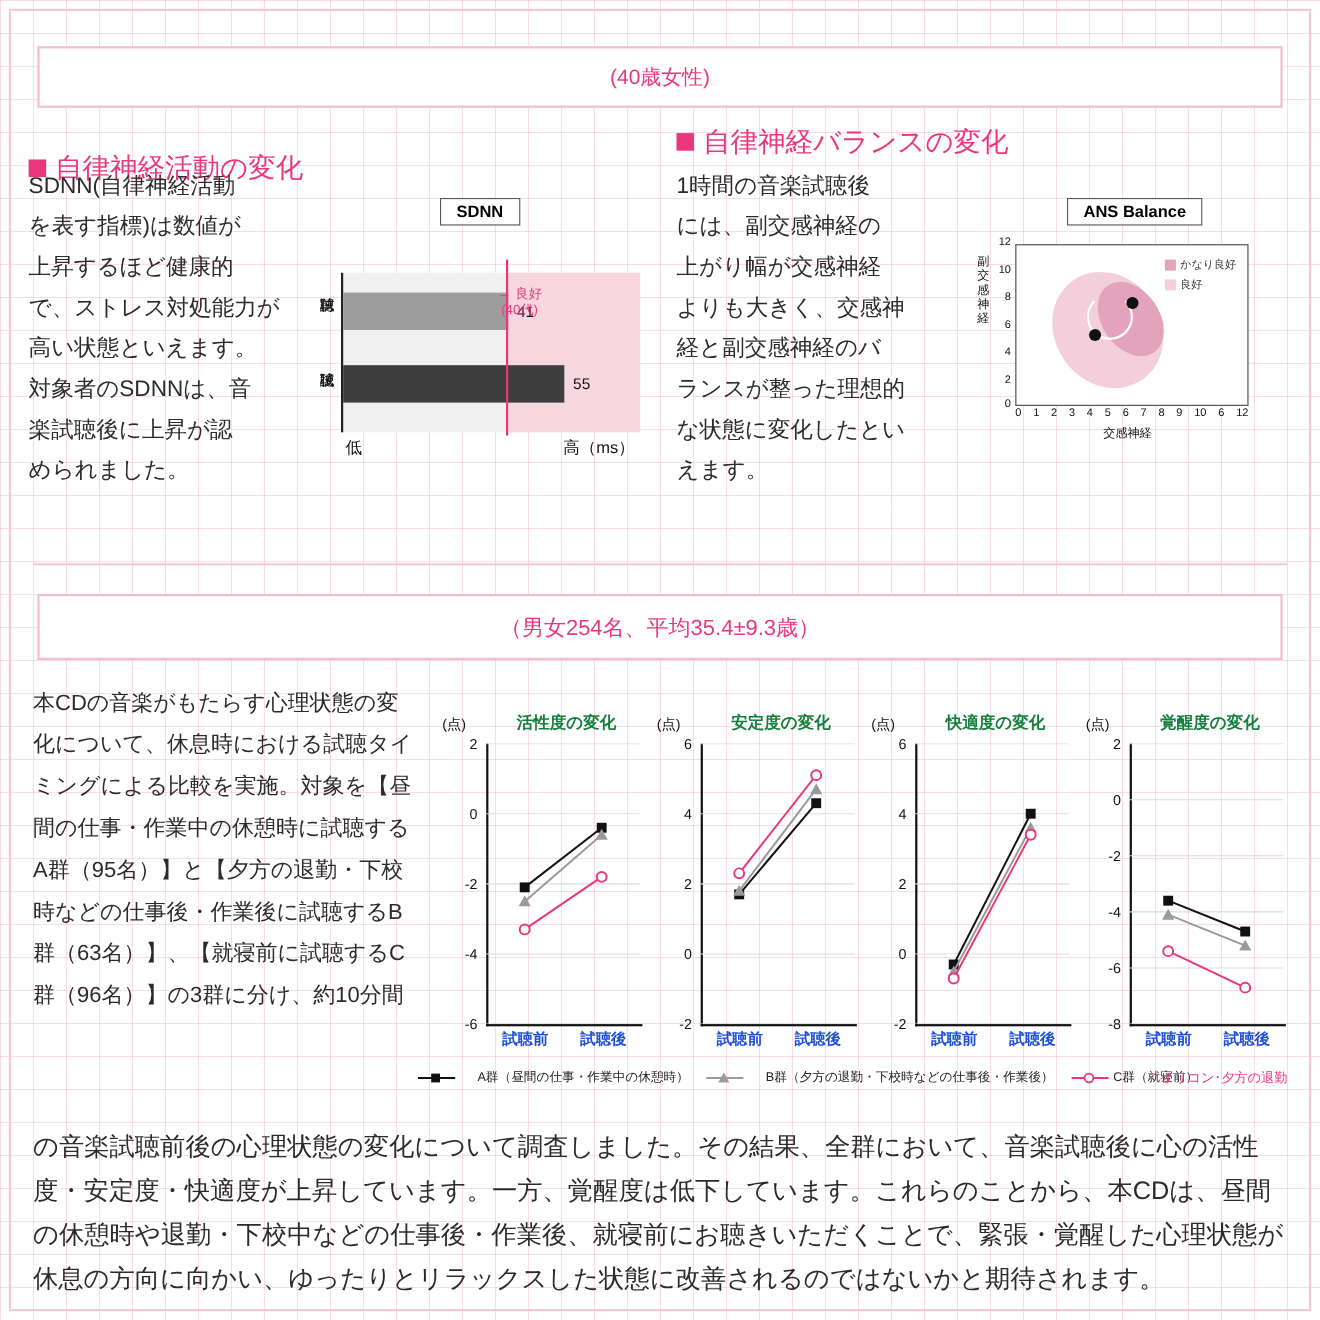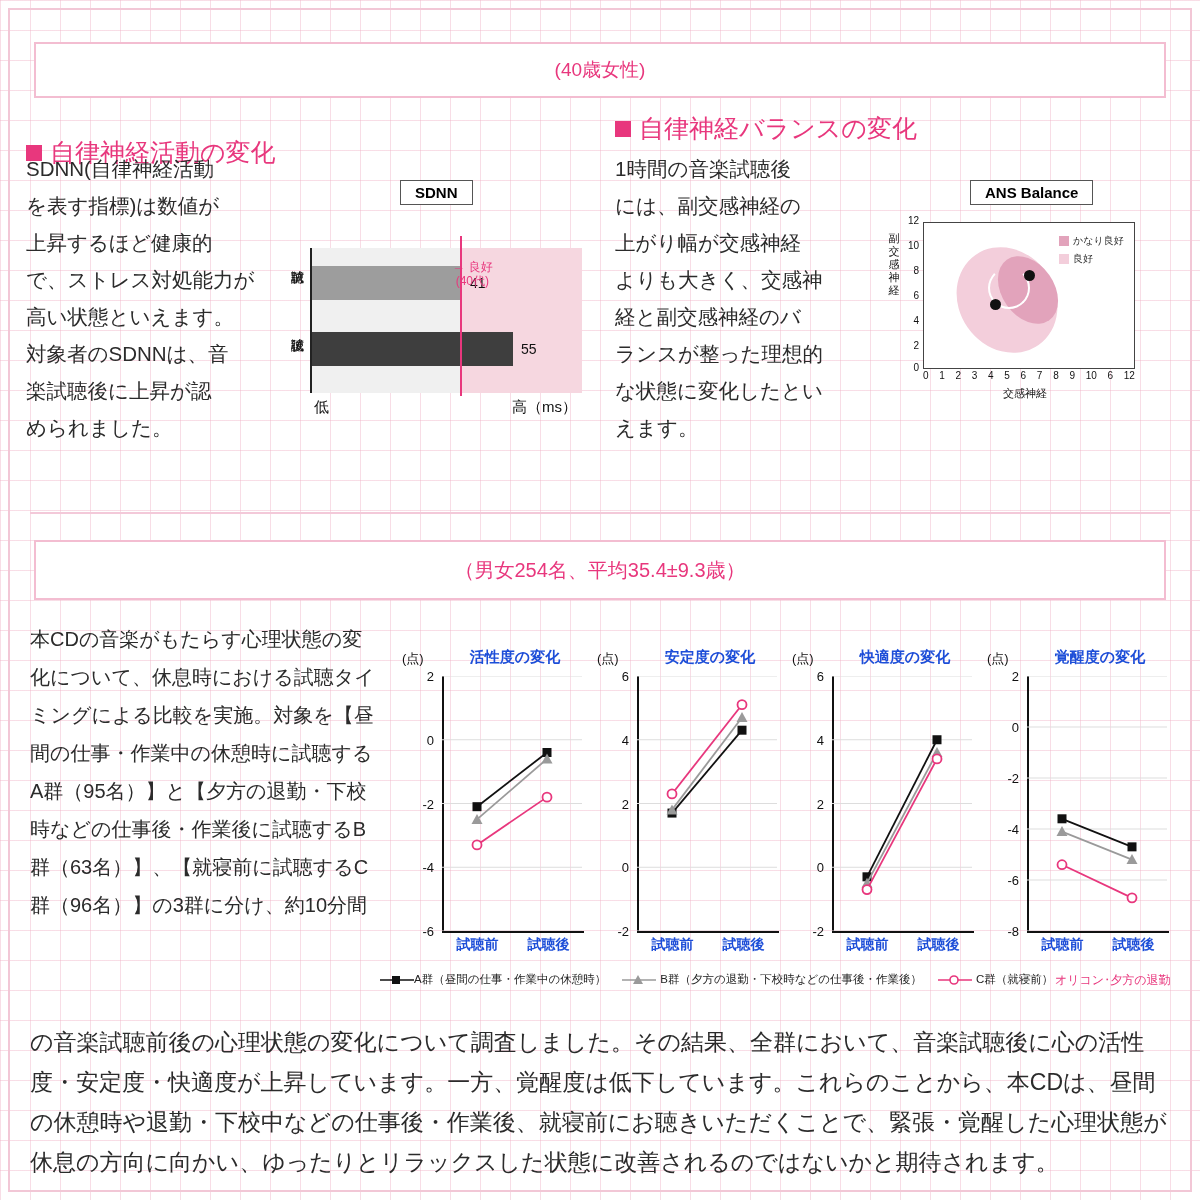--- a/index.html
+++ b/index.html
@@ -92,21 +92,21 @@
   .ans-axis-name{position:absolute;font-size:11px;color:#111;}
   .legend-item{position:absolute;font-size:10px;color:#333;display:flex;align-items:center;gap:4px;white-space:nowrap;}
   .legend-sw{width:10px;height:10px;display:inline-block;}
 
   
   .mood{position:absolute;top:640px;width:195px;height:330px;}
   #mood0{left:400px;}
   #mood1{left:595px;}
   #mood2{left:790px;}
   #mood3{left:985px;}
-  .mood-title{position:absolute;left:40px;top:8px;width:150px;text-align:center;font-size:15px;font-weight:bold;color:#1d4ed8;}
+  .mood-title{position:absolute;left:40px;top:8px;width:150px;text-align:center;font-size:15px;font-weight:bold;color:#15803d;}
   .mood-unit{position:absolute;left:2px;top:10px;font-size:13px;color:#111;}
   .mood-plot{position:absolute;left:42px;top:36px;width:140px;height:255px;border-left:2px solid #111;border-bottom:2px solid #111;}
   .mood-y{position:absolute;left:2px;top:30px;width:36px;height:262px;font-size:13px;color:#111;}
   .mood-y span{position:absolute;right:4px;transform:translateY(-50%);}
   .mood-x{position:absolute;left:42px;top:296px;width:142px;display:flex;justify-content:space-around;font-size:14px;font-weight:bold;color:#1d4ed8;}
   .legend-bottom{position:absolute;left:380px;top:972px;width:800px;font-size:11.5px;color:#222;display:flex;gap:16px;align-items:center;white-space:nowrap;}
   .credit{position:absolute;left:1055px;top:972px;font-size:12px;color:#e8377d;white-space:nowrap;}
   .sep{position:absolute;left:30px;top:512px;width:1140px;height:2px;background:#f3c9d9;}
 </style>
 </head>
@@ -343,28 +343,28 @@
       <polyline points="35,155.54999999999998 105,183.6" fill="none" stroke="#9a9a9a" stroke-width="1.8"></polyline>
       <polygon points="35,150.04999999999998 29.5,160.04999999999998 40.5,160.04999999999998" fill="#9a9a9a"></polygon>
       <polygon points="105,178.1 99.5,188.1 110.5,188.1" fill="#9a9a9a"></polygon>
       <polyline points="35,188.7 105,221.84999999999997" fill="none" stroke="#e8377d" stroke-width="1.8"></polyline>
       <circle cx="35" cy="188.7" r="4.5" fill="#ffffff" stroke="#e8377d" stroke-width="1.8"></circle>
       <circle cx="105" cy="221.84999999999997" r="4.5" fill="#ffffff" stroke="#e8377d" stroke-width="1.8"></circle>
     </svg>
   </div>
 
 <div class="legend-bottom" id="mood-legend">
-    <div style="display: flex; align-items: center; gap: 0;">
+    <div style="display: flex; align-items: center; gap: 20px;">
       <svg width="34" height="12">
         <line x1="0" x2="34" y1="6" y2="6" stroke="#111111" stroke-width="1.6"></line>
         <rect x="12" y="2" width="8" height="8" fill="#111111"></rect>
       </svg>
       <span>A群（昼間の仕事・作業中の休憩時）</span>
     </div>
-    <div style="display: flex; align-items: center; gap: 4px;">
+    <div style="display: flex; align-items: center; gap: 20px;">
       <svg width="34" height="12">
         <line x1="0" x2="34" y1="6" y2="6" stroke="#9a9a9a" stroke-width="1.6"></line>
         <polygon points="16,1 11,10 21,10" fill="#9a9a9a"></polygon>
       </svg>
       <span>B群（夕方の退勤・下校時などの仕事後・作業後）</span>
     </div>
     <div style="display: flex; align-items: center; gap: 4px;">
       <svg width="34" height="12">
         <line x1="0" x2="34" y1="6" y2="6" stroke="#e8377d" stroke-width="1.6"></line>
         <circle cx="16" cy="6" r="4" fill="#fff" stroke="#e8377d" stroke-width="1.6"></circle>

